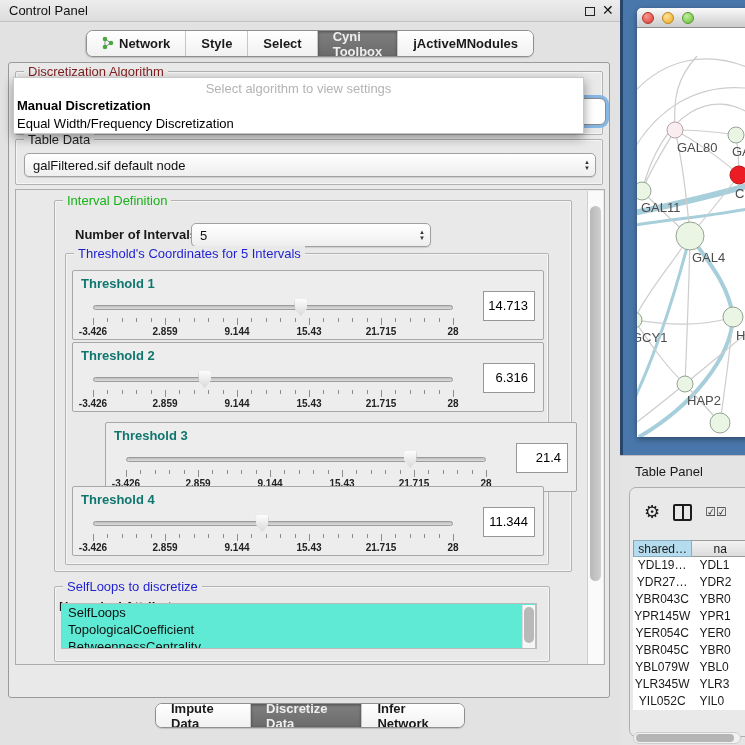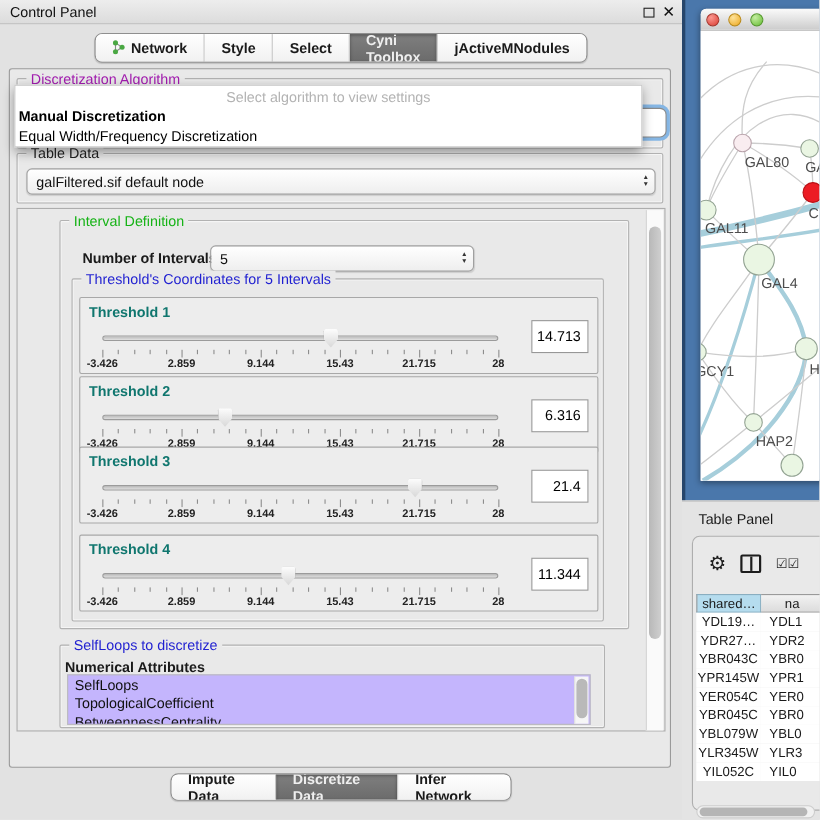--- a/index.html
+++ b/index.html
@@ -20,21 +20,21 @@
   .seg { display:flex; align-items:center; gap:5px; padding:0 15px; font-size:13px; font-weight:bold; color:#1a1a1a; background:linear-gradient(#ffffff,#f1f1f1); border-left:1px solid #c6c6c6; cursor:default; }
   .seg:first-child { border-left:none; }
   .seg.active { background:linear-gradient(#7f7f7f,#6b6b6b); color:#efefef; box-shadow:inset 0 1px 3px rgba(0,0,0,.4); }
 
   
   .outer-box { position:absolute; left:8px; top:62px; width:602px; height:636px; border:1px solid #9a9a9a; border-radius:3px; background:#e9e9e9; }
 
   .groupbox { position:absolute; border:1px solid #b2b2b2; border-radius:2px; box-shadow:inset 0 0 0 1px #f5f5f5; }
   .group-title { position:absolute; top:-8px; left:8px; background:#e9e9e9; padding:0 4px; font-size:13px; line-height:15px; }
   .gt-plain { color:#222; }
-  .gt-dim { color:#a21caf; }
+  .gt-dim { color:#7f1d1d; }
   .gt-green { color:#17b317; }
   .gt-blue { color:#1f1fd1; }
 
   .grp-algo { left:6px; top:8px; width:588px; height:64px; }
   .grp-tdata { left:6px; top:76px; width:588px; height:46px; }
 
   
   .combo { position:absolute; height:24px; border:1px solid #a0a0a0; border-radius:5px; background:linear-gradient(#ffffff,#eeeeee); box-shadow:0 1px 1px rgba(0,0,0,.12); display:flex; align-items:center; }
   .combo-text { flex:1; padding-left:8px; font-size:13px; color:#111; white-space:nowrap; overflow:hidden; }
   .combo-arrows { width:16px; display:flex; flex-direction:column; align-items:center; justify-content:center; line-height:5px; font-size:6px; color:#333; gap:1px; }
@@ -66,21 +66,21 @@
   .sl-ticks { position:absolute; left:0; top:19px; width:360px; height:7px; }
   .sl-tick { position:absolute; top:0; width:1px; background:#8d8d8d; }
   .sl-tick.minor { height:4px; }
   .sl-tick.major { height:7px; }
   .sl-labels { position:absolute; left:0; top:27px; width:360px; height:12px; }
   .sl-label { position:absolute; transform:translateX(-50%); font-size:10px; font-weight:bold; color:#222; white-space:nowrap; }
   .th-value { position:absolute; right:8px; top:20px; width:52px; height:30px; background:#fff; border:1px solid #979797; font-size:13px; text-align:right; line-height:28px; padding-right:6px; color:#000; }
 
   .grp-attrs { left:38px; top:396px; width:496px; height:76px; background:#e9e9e9; }
   .attrs-heading { position:absolute; left:4px; top:12px; font-weight:bold; font-size:13px; }
-  .attr-list { position:absolute; left:6px; top:26px; width:476px; height:46px; background:#c4b5fd; border:1px solid #bbb; overflow:hidden; }
+  .attr-list { position:absolute; left:6px; top:16px; width:476px; height:46px; background:#5eead4; border:1px solid #bbb; overflow:hidden; }
   .attr-item { font-size:13px; line-height:17px; padding-left:6px; color:#111; white-space:nowrap; }
   .list-scrollbar { position:absolute; right:1px; top:1px; width:13px; height:44px; background:#f6f6f6; border-left:1px solid #ddd; }
   .list-thumb { position:absolute; left:1px; top:2px; width:10px; height:36px; border-radius:5px; background:#b9b9b9; }
 
   .apply-row { position:absolute; left:1px; right:1px; top:604px; height:31px; border-top:1px solid #c6c6c6; background:#e9e9e9; display:flex; justify-content:center; align-items:center; }
   .apply-btn { width:66px; height:23px; border:1px solid #8f8f8f; border-radius:5px; background:linear-gradient(#ffffff,#e9e9e9); font-size:13px; text-align:center; line-height:21px; box-shadow:0 1px 1px rgba(0,0,0,.15); }
 
   
   .network-frame { position:absolute; left:620px; top:0; width:125px; height:455px; background:#4a77ab; border-left:3px solid #27466b; overflow:hidden; }
   .mac-window { position:absolute; left:14px; top:8px; width:115px; height:429px; background:#fff; border-radius:5px 0 0 0; box-shadow:0 2px 6px rgba(0,0,0,.4); }
@@ -266,21 +266,21 @@
                     <span class="sl-label" style="left: 0%;">-3.426</span>
                     <span class="sl-label" style="left: 20%;">2.859</span>
                     <span class="sl-label" style="left: 40%;">9.144</span>
                     <span class="sl-label" style="left: 60%;">15.43</span>
                     <span class="sl-label" style="left: 80%;">21.715</span>
                     <span class="sl-label" style="left: 100%;">28</span>
                   </div>
                 </div>
                 <div class="th-value">6.316</div>
               </div>
-              <div class="th-box" style="top: 152px;">
+              <div class="th-box" style="top: 168px; margin-left: 33px;">
                 <div class="th-title">Threshold 3</div>
                 <div class="slider-zone">
                   <div class="sl-track"></div>
                   <div class="sl-thumb" style="left: 78.9983%;"></div>
                   <div class="sl-ticks">
                     <div class="sl-tick major" style="left: 0%;"></div>
                     <div class="sl-tick minor" style="left: 4%;"></div>
                     <div class="sl-tick minor" style="left: 8%;"></div>
                     <div class="sl-tick minor" style="left: 12%;"></div>
                     <div class="sl-tick minor" style="left: 16%;"></div>

